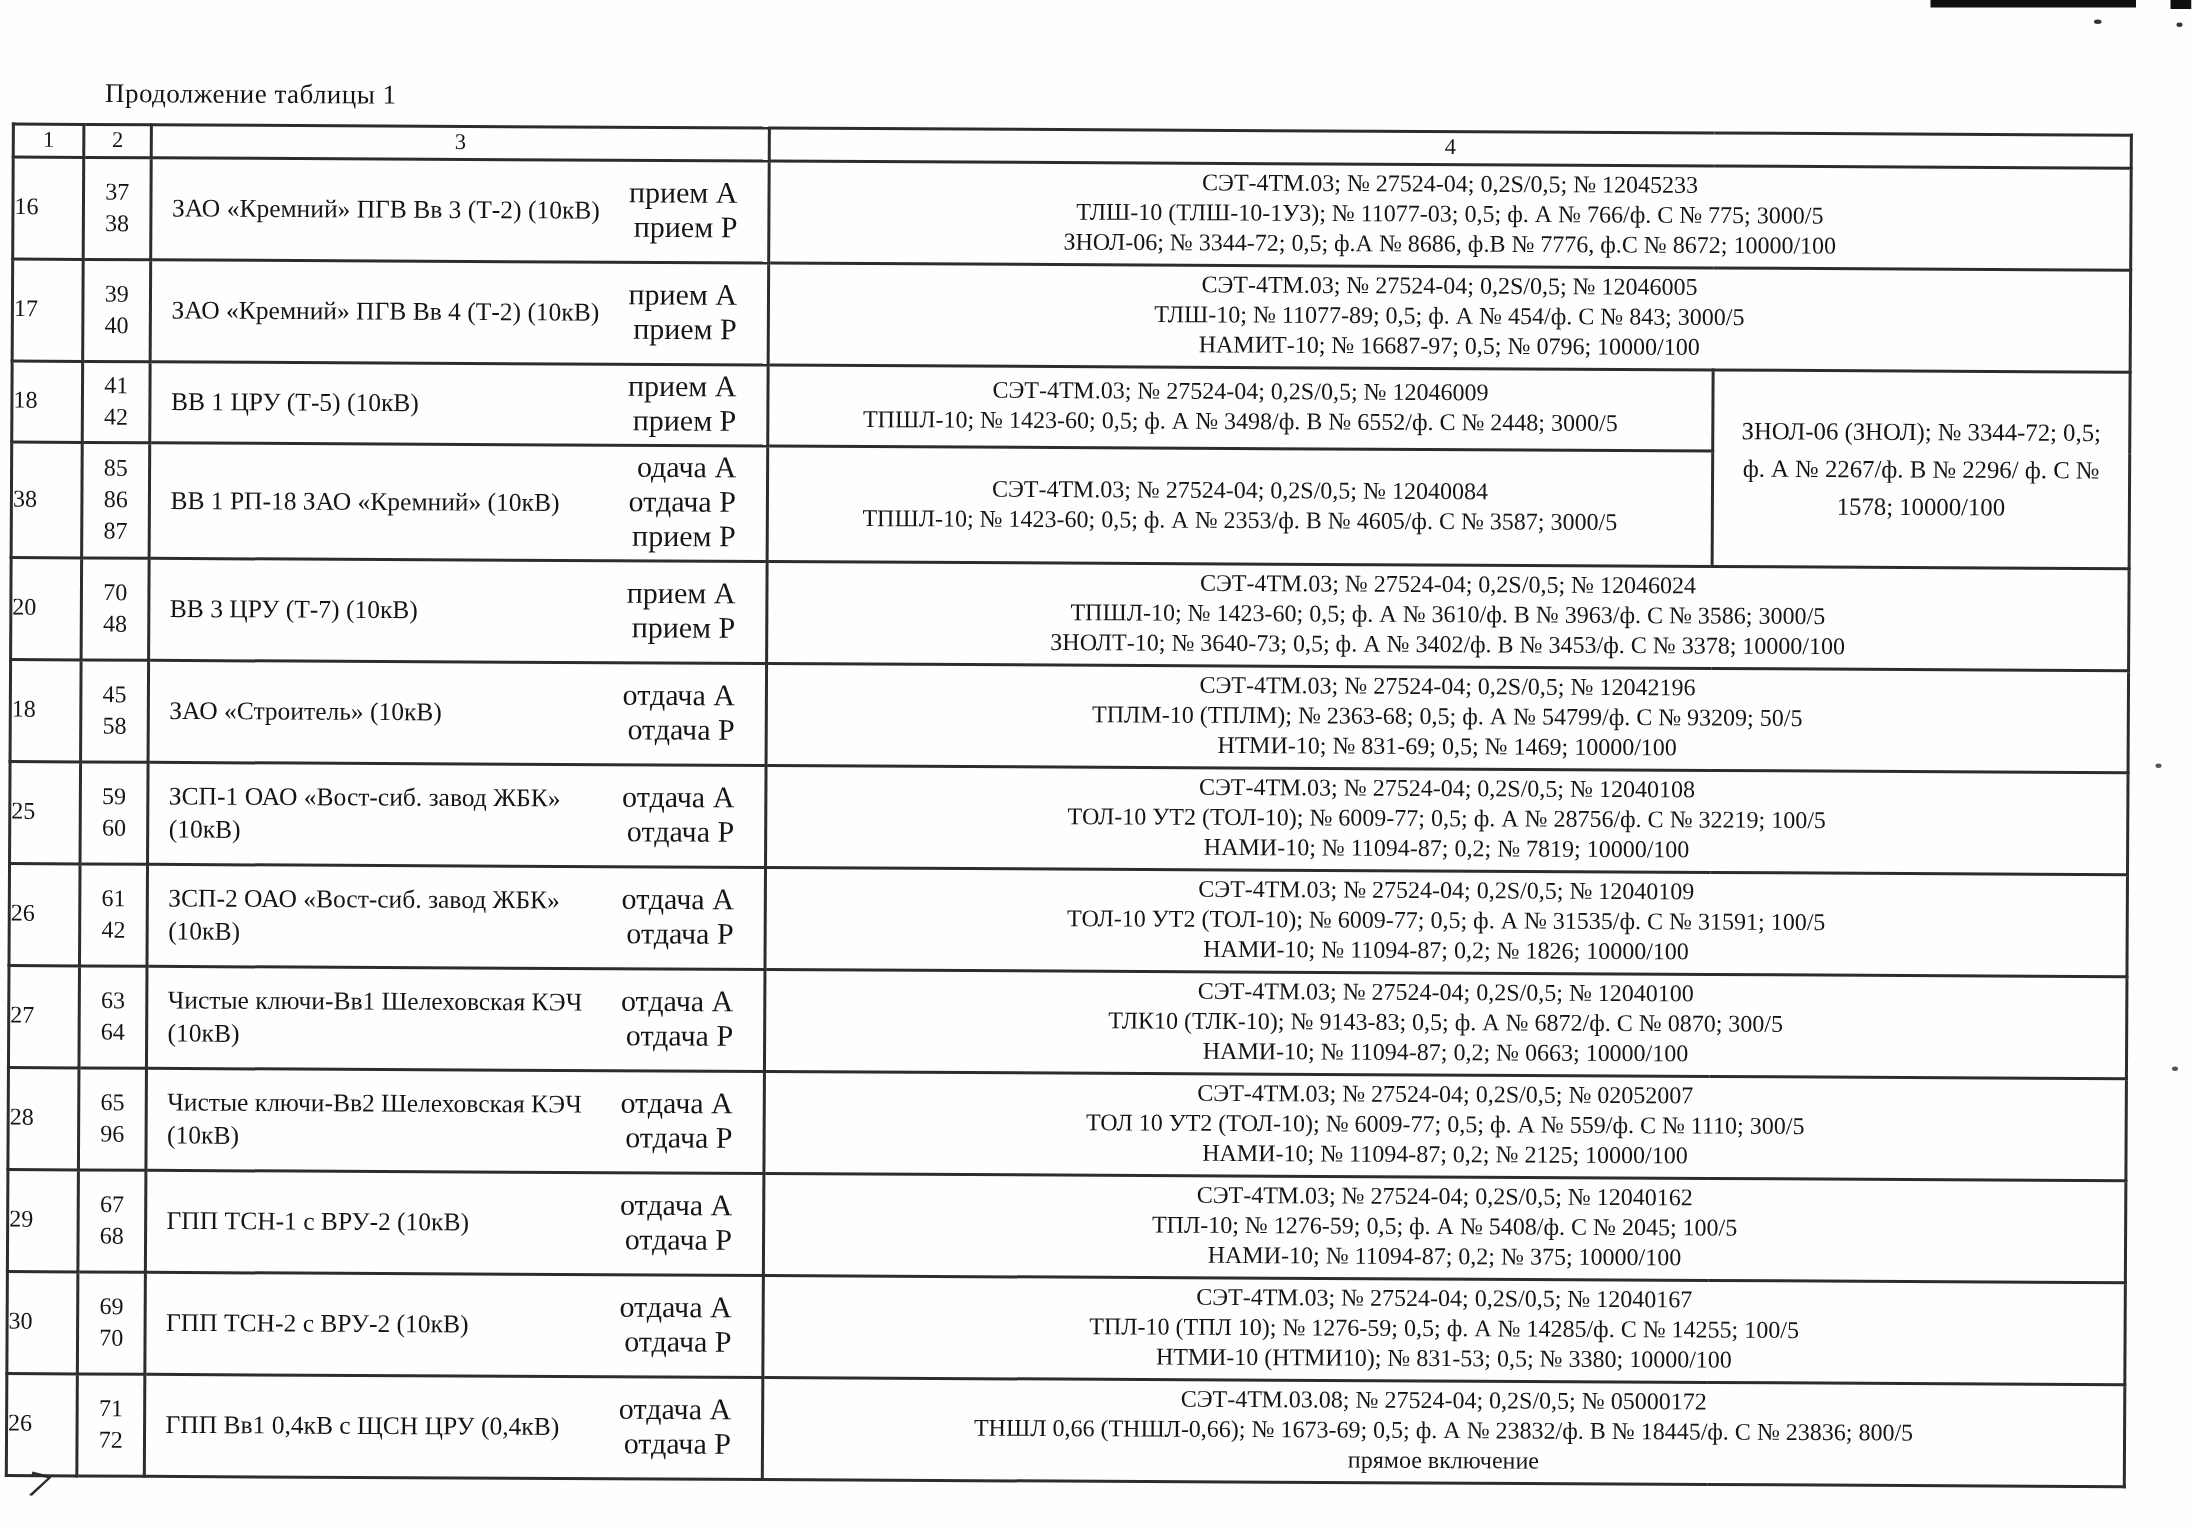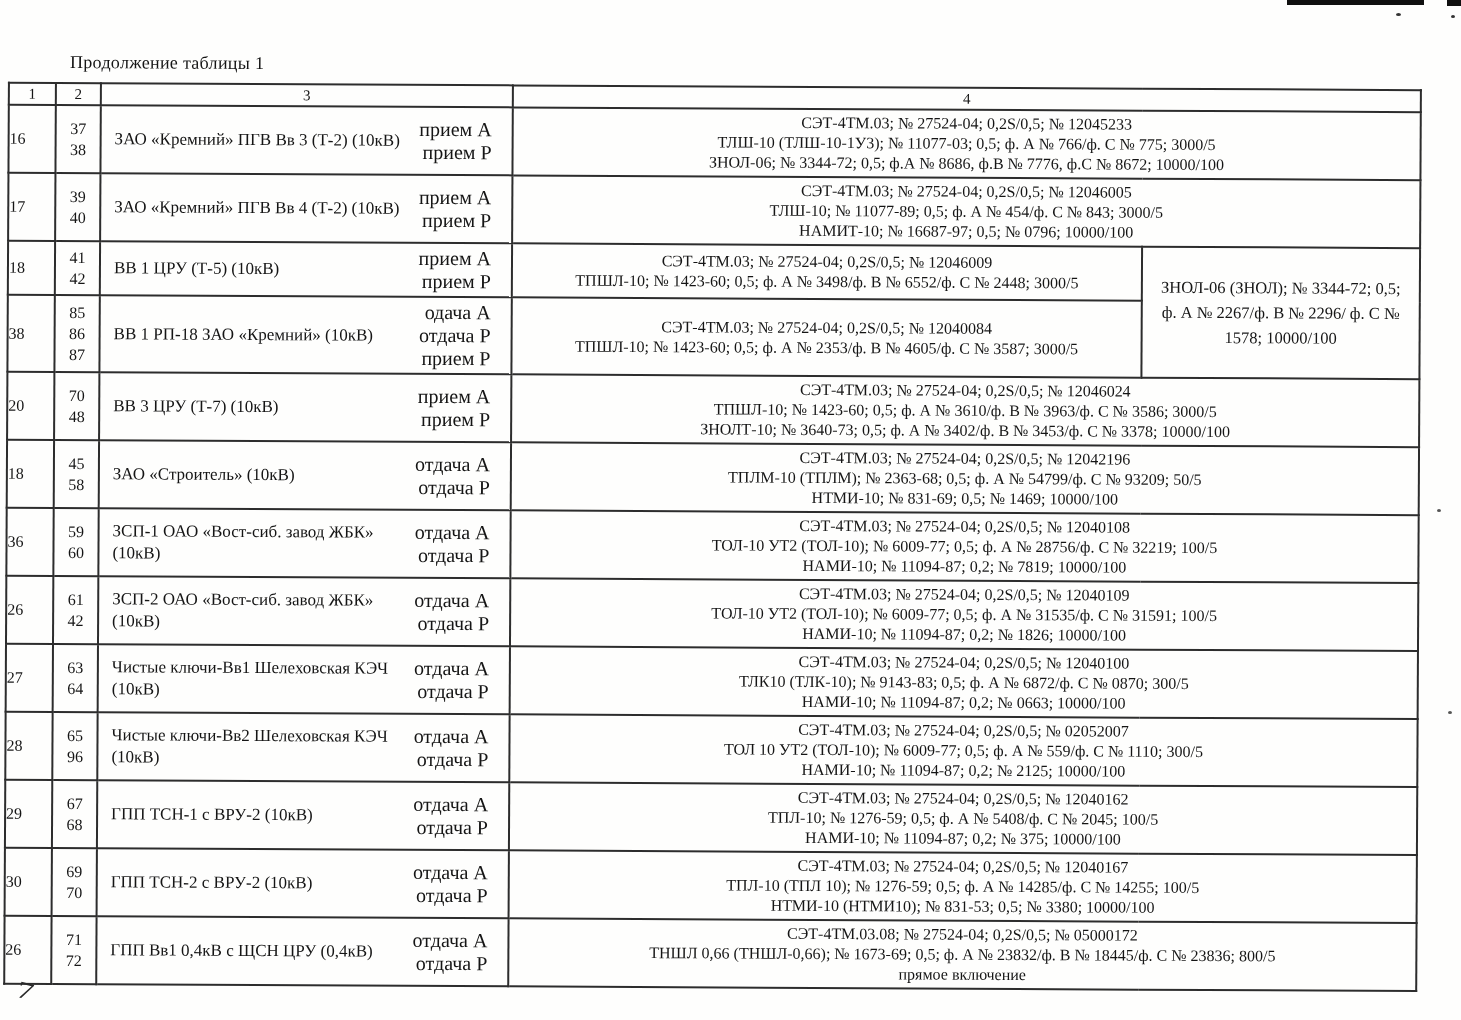--- a/index.html
+++ b/index.html
@@ -214,21 +214,21 @@
               </div>
             </div>
           </td>
           <td class="equip" colspan="2">
             <div class="eline">СЭТ-4ТМ.03; № 27524-04; 0,2S/0,5; № 12042196</div>
             <div class="eline">ТПЛМ-10 (ТПЛМ); № 2363-68; 0,5; ф. А № 54799/ф. С № 93209; 50/5</div>
             <div class="eline">НТМИ-10; № 831-69; 0,5; № 1469; 10000/100</div>
           </td>
         </tr>
         <tr class="row">
-          <td class="num">36</td>
+          <td class="num">25</td>
           <td class="pts">
             <div class="pt">59</div>
             <div class="pt">60</div>
           </td>
           <td class="client">
             <div class="client-in">
               <div class="cname">ЗСП-1 ОАО «Вост-сиб. завод ЖБК» (10кВ)</div>
               <div class="dirs">
                 <div class="dir">отдача А</div>
                 <div class="dir">отдача Р</div>

